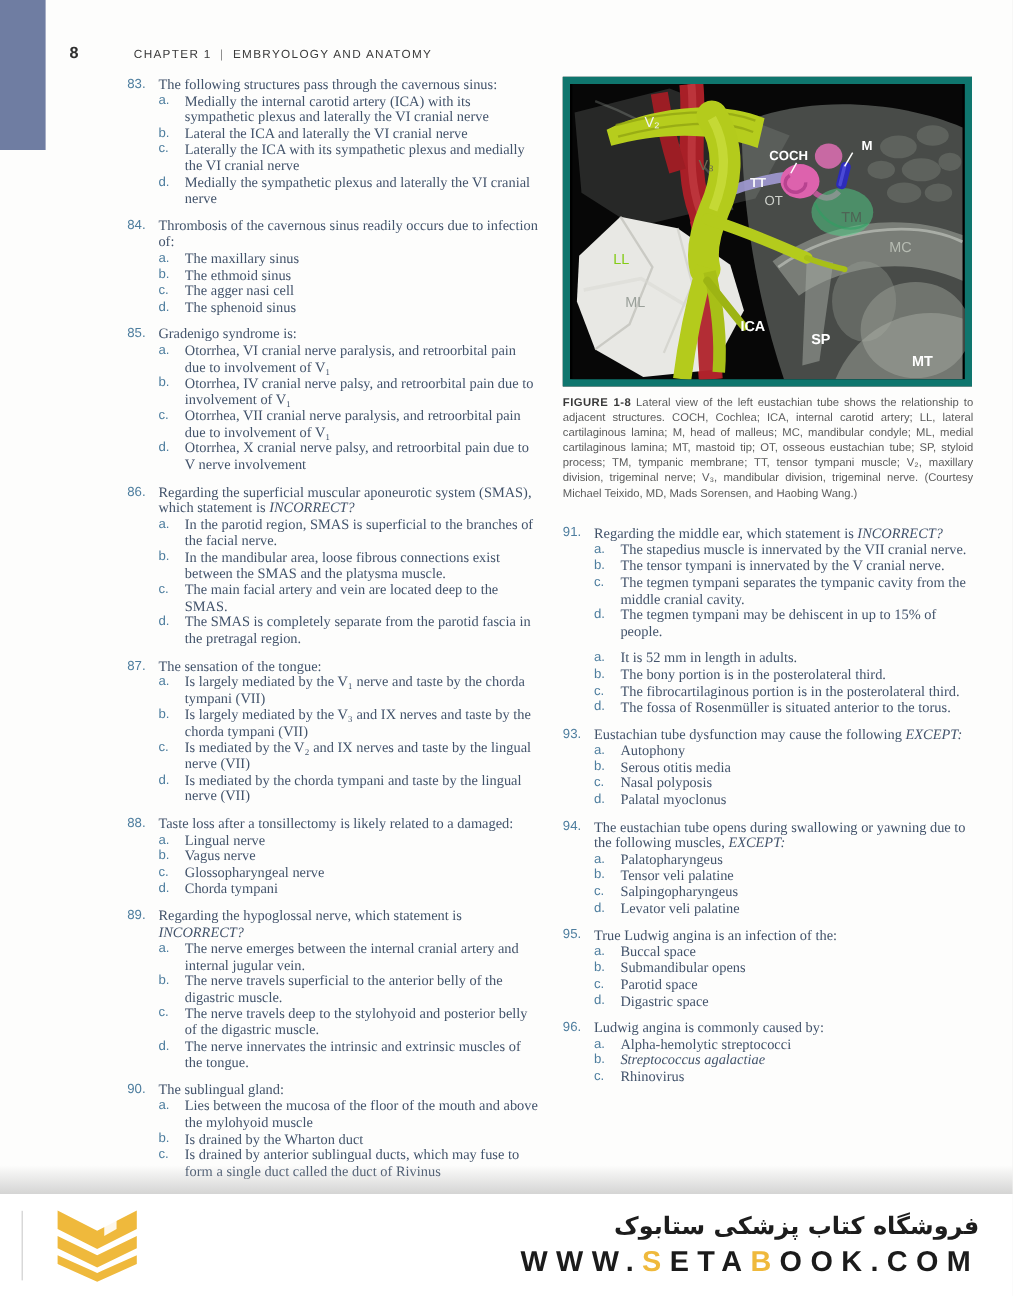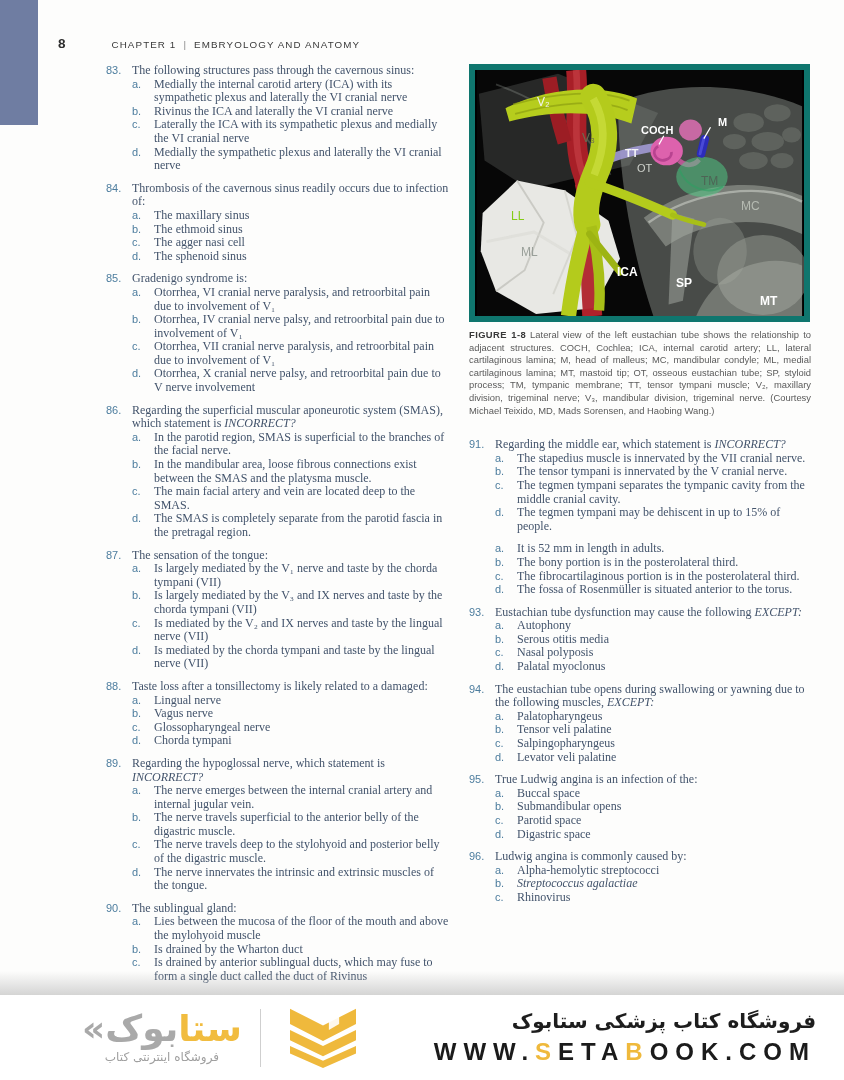--- a/index.html
+++ b/index.html
@@ -70,21 +70,21 @@
         <div class="qhead">
           <span class="qnum">83.</span>
           <div class="qtext"><span>The following structures pass through the cavernous sinus:</span></div>
         </div>
         <div class="opt">
           <span class="olet">a.</span>
           <div class="otext"><span>Medially the internal carotid artery (ICA) with its sympathetic plexus and laterally the VI cranial nerve</span></div>
         </div>
         <div class="opt">
           <span class="olet">b.</span>
-          <div class="otext"><span>Rivinus the ICA and laterally the VI cranial nerve</span></div>
+          <div class="otext"><span>Lateral the ICA and laterally the VI cranial nerve</span></div>
         </div>
         <div class="opt">
           <span class="olet">c.</span>
           <div class="otext"><span>Laterally the ICA with its sympathetic plexus and medially the VI cranial nerve</span></div>
         </div>
         <div class="opt">
           <span class="olet">d.</span>
           <div class="otext"><span>Medially the sympathetic plexus and laterally the VI cranial nerve</span></div>
         </div>
       </div>
@@ -438,24 +438,20 @@
             <span class="olet">c.</span>
             <div class="otext"><span>Rhinovirus</span></div>
           </div>
         </div>
       </div>
   </div>
 
   <div class="scan-shadow"></div>
 
   <footer>
-    <div class="brand">
-      <div class="wordmark"><span class="wm-y">ستا</span><span class="wm-g">بوک</span><span class="wm-ch" dir="ltr">«</span></div>
-      <div class="tagline">فروشگاه اینترنتی کتاب</div>
-    </div>
     <div class="vline"></div>
     <div class="emblem">
       <svg viewBox="0 0 100 90" aria-hidden="true">
         <path d="M5,5 L50,28 L95,5 L95,26 L50,49 L5,26 Z" fill="#EFB93C"></path>
         <path d="M5,34 L50,56 L95,34 L95,48 L50,70 L5,48 Z" fill="#EFB93C"></path>
         <path d="M5,56 L50,76 L95,56 L95,66 L50,86 L5,66 Z" fill="#EFB93C"></path>
         <path d="M58,18 L72,10 L72,26 L58,34 Z" fill="#ffffff" opacity="0.9"></path>
       </svg>
     </div>
     <div class="footer-right">

